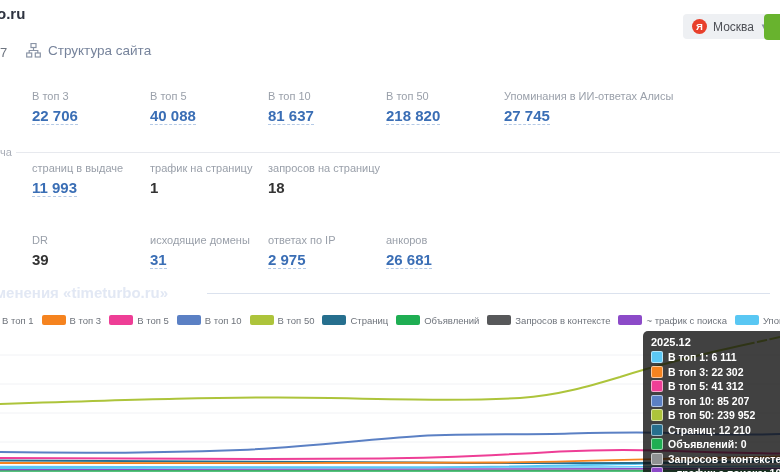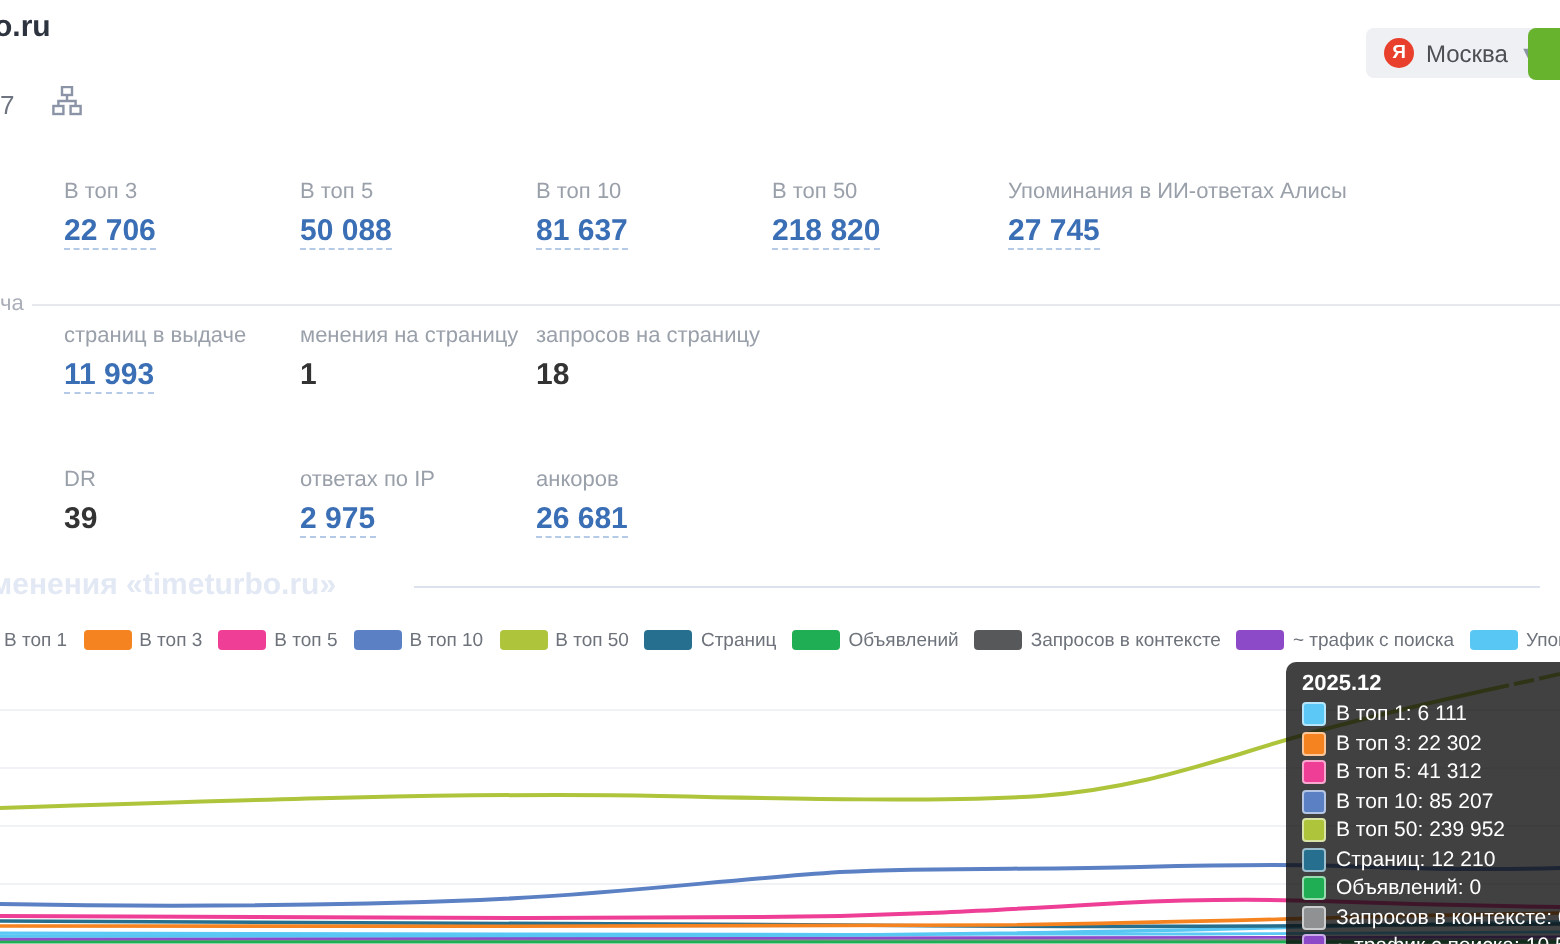--- a/index.html
+++ b/index.html
@@ -45,59 +45,61 @@
 
   
   .chart{left:0;top:330px;width:780px;height:142px}
 
   
   .tooltip{left:643px;top:331px;width:172px;background:rgba(12,12,12,0.78);border-radius:5px;
     padding:5px 8px;color:#fff;box-sizing:border-box}
   .tt-title{font-size:11px;font-weight:bold;margin-bottom:3px}
   .tt-row{display:flex;align-items:center;gap:5px;margin:2.5px 0;white-space:nowrap}
   .tt-sw{width:10px;height:10px;border-radius:2px;border:1px solid rgba(255,255,255,0.55);flex:0 0 auto;display:inline-block}
-  .tt-text{font-size:10.5px;font-weight:normal}
+  .tt-text{font-size:10.5px;font-weight:bold}
 </style>
 </head>
 <body>
 
 <div class="abs site-name">o.ru</div>
 <div class="abs region-pill">
   <span class="ya-badge">Я</span>
   <span>Москва</span>
   <span class="caret">▼</span>
 </div>
 <div class="abs green-btn"></div>
 
 <span class="abs subbar-num">7</span>
 <div class="abs struct">
   <svg width="15" height="15" viewBox="0 0 15 15">
     <rect x="5" y="0.5" width="5" height="4" fill="none" stroke="#8a94a6" stroke-width="1.2"></rect>
     <rect x="0.7" y="10" width="5" height="4" fill="none" stroke="#8a94a6" stroke-width="1.2"></rect>
     <rect x="9.3" y="10" width="5" height="4" fill="none" stroke="#8a94a6" stroke-width="1.2"></rect>
     <path d="M7.5,4.5 V7.5 M3.2,10 V7.5 H11.8 V10" fill="none" stroke="#8a94a6" stroke-width="1.2"></path>
   </svg>
+  <span>Структура сайта</span>
 </div>
 
 <div class="abs stats-grid" id="stats-row1">
     <div><div class="stat-label">В топ 3</div><div class="stat-value link">22 706</div></div>
-    <div><div class="stat-label">В топ 5</div><div class="stat-value link">50 088</div></div>
+    <div><div class="stat-label">В топ 5</div><div class="stat-value link">40 088</div></div>
     <div><div class="stat-label">В топ 10</div><div class="stat-value link">81 637</div></div>
     <div><div class="stat-label">В топ 50</div><div class="stat-value link">218 820</div></div>
     <div><div class="stat-label">Упоминания в ИИ-ответах Алисы</div><div class="stat-value link">27 745</div></div>
   </div>
 <span class="abs divider-label">ча</span>
 <div class="abs divider-line"></div>
 <div class="abs stats-grid" id="stats-row2">
     <div><div class="stat-label">страниц в выдаче</div><div class="stat-value link">11 993</div></div>
-    <div><div class="stat-label">менения на страницу</div><div class="stat-value">1</div></div>
+    <div><div class="stat-label">трафик на страницу</div><div class="stat-value">1</div></div>
     <div><div class="stat-label">запросов на страницу</div><div class="stat-value">18</div></div>
   </div>
 <div class="abs stats-grid" id="stats-row3">
     <div><div class="stat-label">DR</div><div class="stat-value">39</div></div>
+    <div><div class="stat-label">исходящие домены</div><div class="stat-value link">31</div></div>
     <div><div class="stat-label">ответах по IP</div><div class="stat-value link">2 975</div></div>
     <div><div class="stat-label">анкоров</div><div class="stat-value link">26 681</div></div>
   </div>
 
 <div class="abs section-title">менения «timeturbo.ru»</div>
 <div class="abs section-line"></div>
 
 <div class="abs legend" id="legend">
     <div class="legend-item">
       <span class="legend-label">В топ 1</span>

